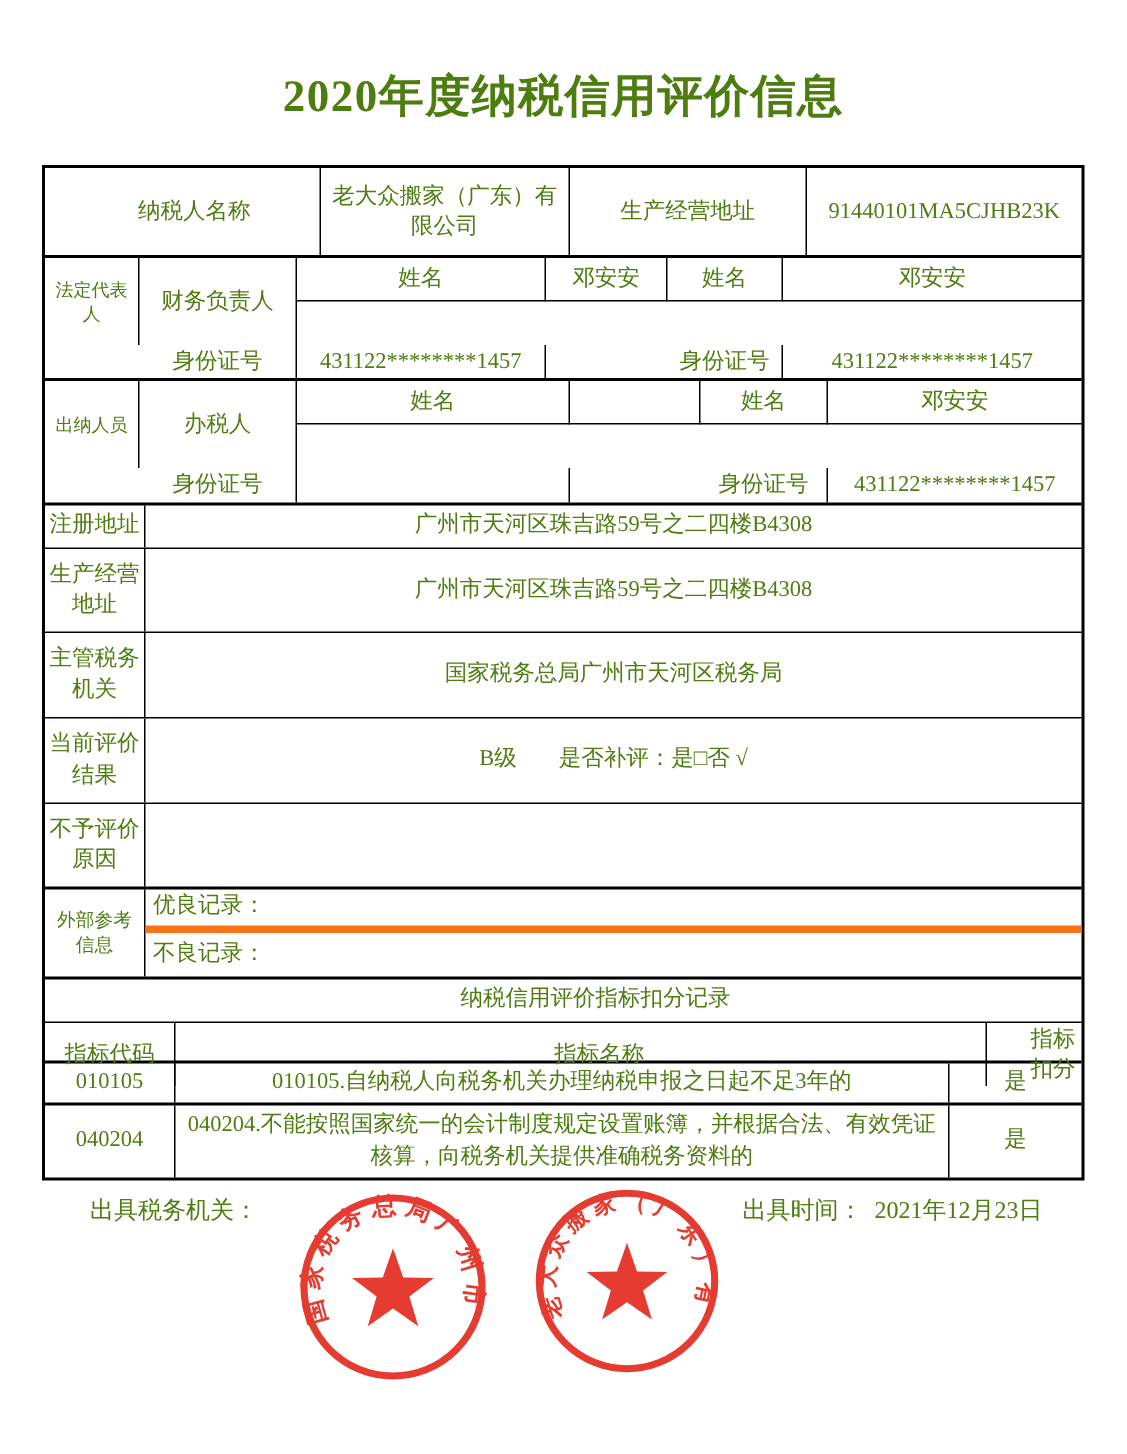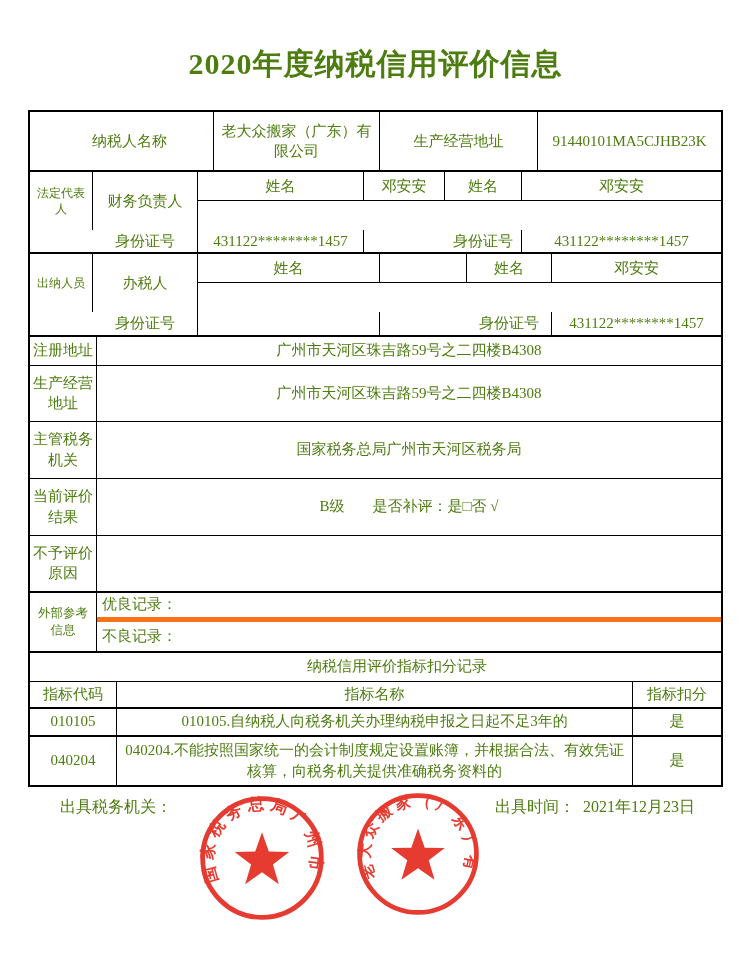--- a/index.html
+++ b/index.html
@@ -36,21 +36,21 @@
   .pair .top { border-bottom:1px solid #000; }
   .small { font-size:12px; letter-spacing:0; }
 
   .addr { grid-template-columns:67px 1fr; }
   .h29 { height:29px; } .h56 { height:56px; } .h57 { height:57px; }
   .extref { grid-template-columns:67px 1fr; grid-template-rows:29px 29px; }
   .extref .lbl { grid-row:1/3; font-size:12.5px; }
   .sectitle { height:29px;padding-left:43px; }
   .sectitle .c { border-right:none; }
   .ind { grid-template-columns:87px 516px 1fr; }
-  .h27 { height:27px; } .h28 { height:28px; } .h48 { height:48px; }
+  .h27 { height:27px;gap:25px; } .h28 { height:28px; } .h48 { height:48px; }
 
   .gap28 { display:inline-block; width:28px; }
 
   .footer-row { position:absolute; top:797px; left:0; width:751px; height:22px; font-size:16px; }
   .issuer { position:absolute; left:60px; top:0; }
   .issue-time { position:absolute; left:495px; top:0; }
   .issue-time .date { margin-left:8px; }
 
   .seal { position:absolute; opacity:0.9; }
   .seal-left  { top:791px; left:195px; }

